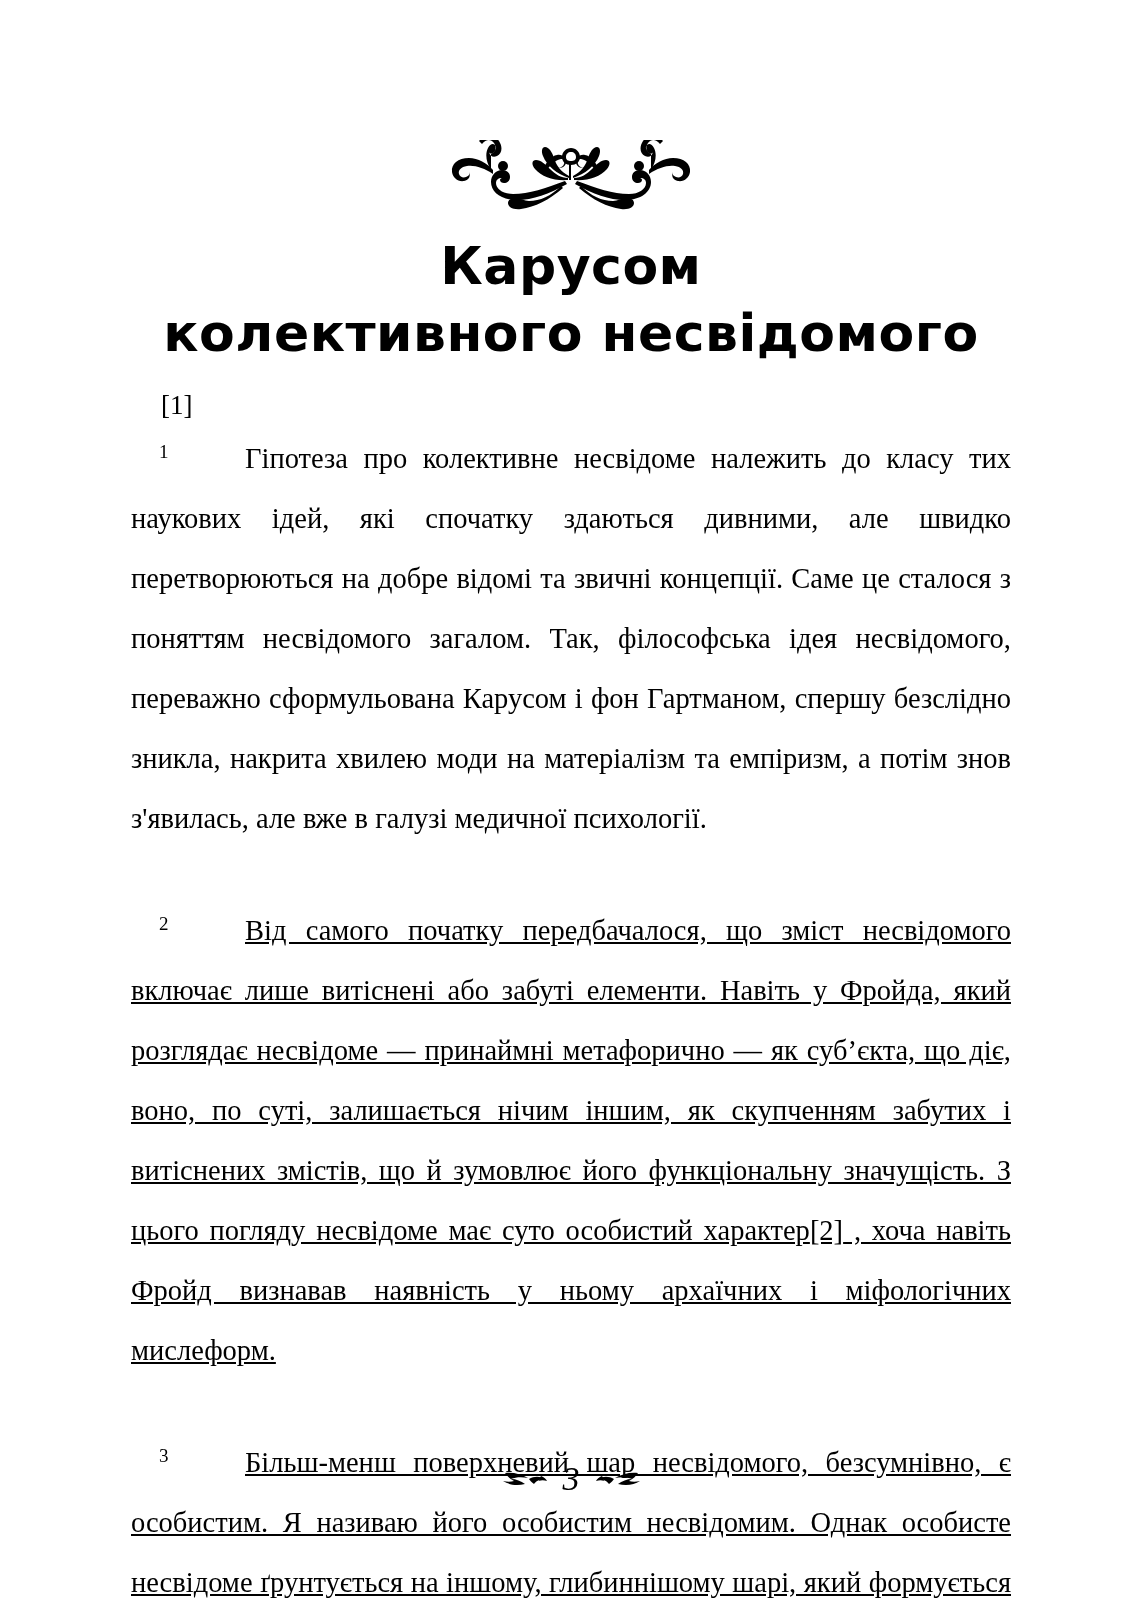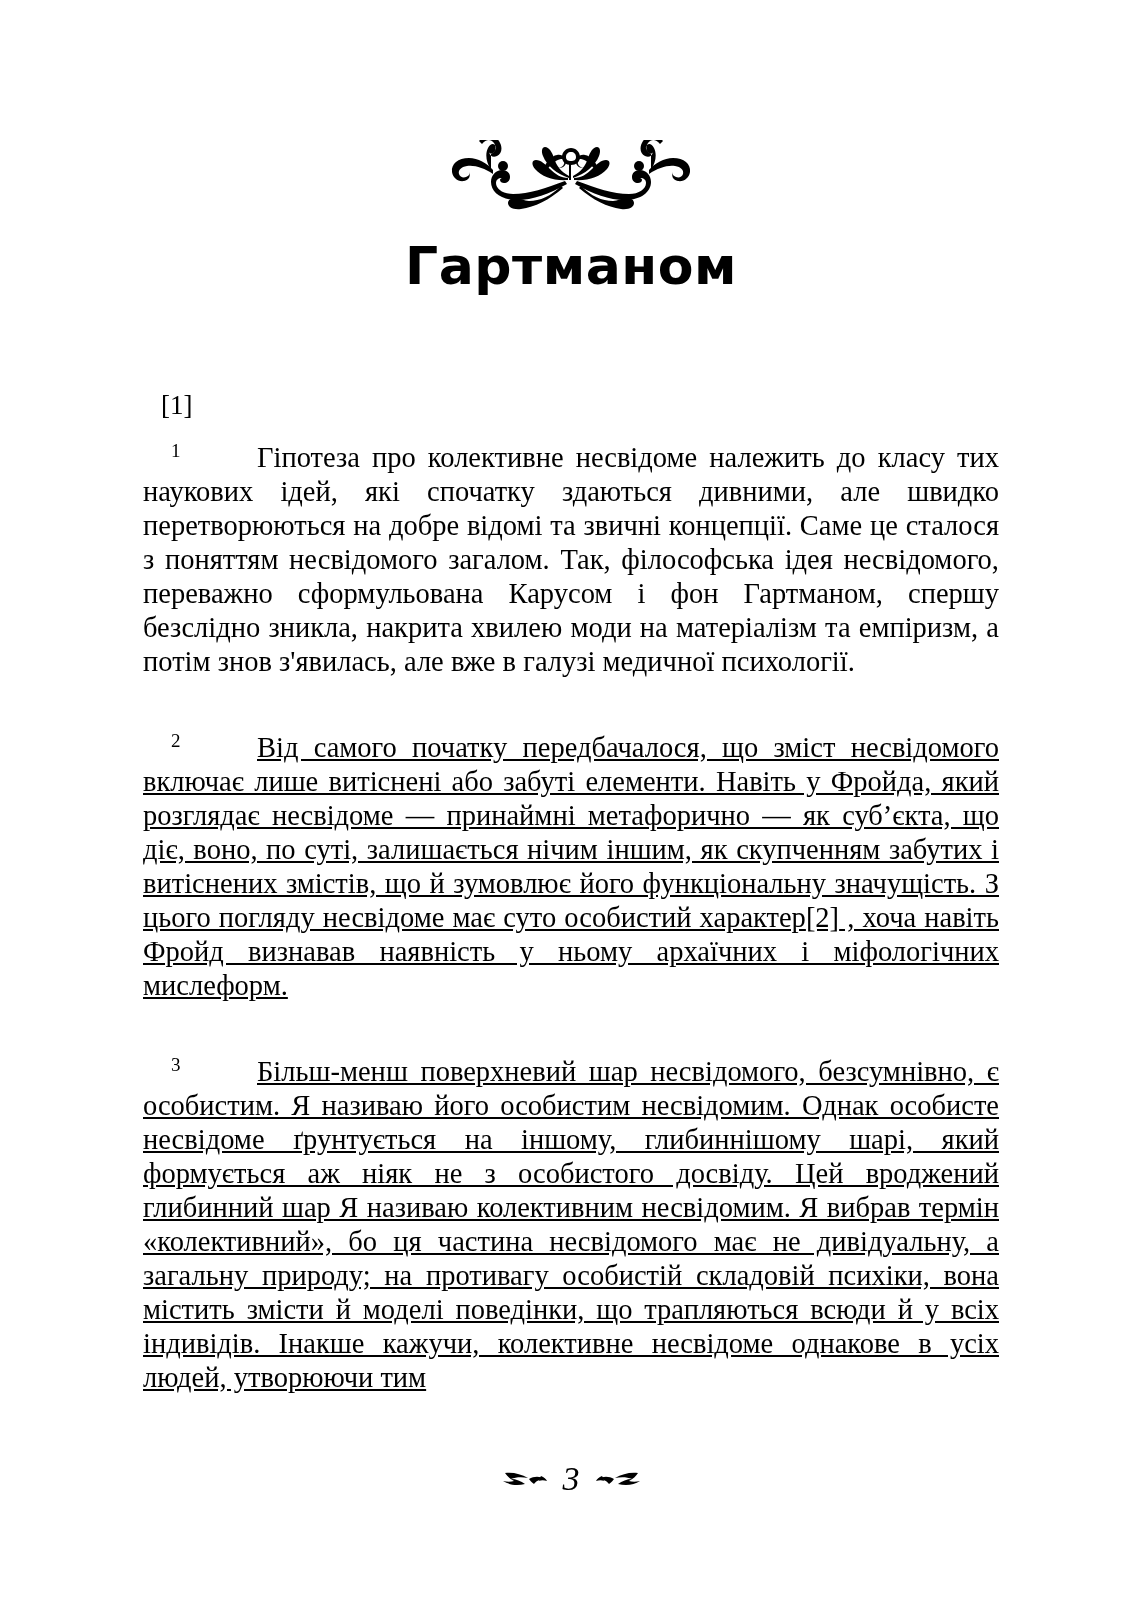--- a/index.html
+++ b/index.html
@@ -70,25 +70,25 @@
   }
 
   .section-marker {
     font-size: 27px;
     line-height: 34px;
     text-align: left;
     margin-left: 30px;
   }
 
   p.para {
-    margin: 12px;
+    margin: 0;
     text-align: justify;
     text-justify: inter-word;
     font-size: 28.5px;
-    line-height: 34px;
+    line-height: 60px;
     hyphens: none;
     font-stretch: condensed;
   }
   p.para.gap {
     margin-top: 45px;
     text-decoration: underline;
   }
 
   .para-num {
     display: inline-block;
@@ -156,21 +156,22 @@
         <path d="M200 30 c5 -8 6 -16 3 -22 c-2 -4 -5 -5 -7 -3 c-2 2 -1 5 1 7 c2 2 4 2 5 0 c-1 4 -4 6 -8 4 c-5 -2 -6 -9 -2 -15 c5 -7 14 -7 20 0 l-3 3 c-4 -5 -9 -5 -12 -1 c-3 4 -2 9 3 11 z"></path>
         <circle cx="188" cy="26" r="5"></circle>
 
         <path d="M96 30 c4 -6 9 -10 14 -11 c3 0 4 2 3 5 c-1 3 -4 4 -7 3 c4 2 8 0 9 -4 c1 -5 -3 -9 -9 -8 c-6 1 -11 7 -14 15 z"></path>
         <path d="M144 30 c-4 -6 -9 -10 -14 -11 c-3 0 -4 2 -3 5 c1 3 4 4 7 3 c-4 2 -8 0 -9 -4 c-1 -5 3 -9 9 -8 c6 1 11 7 14 15 z"></path>
       </g>
     </svg>
   </div>
 
   <div class="title-block">
-    <div class="title-line title-line-1">Гартманом</div>
+    <div class="title-line title-line-1">Карусом</div>
+    <div class="title-line title-line-2">колективного несвідомого</div>
   </div>
 
   <div class="body-area">
 
     <div class="section-marker">[1]</div>
 
     <p class="para"><span class="para-num">1</span><span>Гіпотеза про колективне несвідоме належить до класу тих наукових ідей, які спочатку здаються дивними, але швидко перетворюються на добре відомі та звичні концепції. Саме це сталося з поняттям несвідомого загалом. Так, філософська ідея несвідомого, переважно сформульована Карусом і фон Гартманом, спершу безслідно зникла, накрита хвилею моди на матеріалізм та емпіризм, а потім знов з'явилась, але вже в галузі медичної психології.</span></p>
 
     <p class="para gap"><span class="para-num">2</span><span>Від самого початку передбачалося, що зміст несвідомого включає лише витіснені або забуті елементи. Навіть у Фройда, який розглядає несвідоме — принаймні метафорично — як суб’єкта, що діє, воно, по суті, залишається нічим іншим, як скупченням забутих і витіснених змістів, що й зумовлює його функціональну значущість. З цього погляду несвідоме має суто особистий характер</span><span class="ref">[2]</span><span> , хоча навіть Фройд визнавав наявність у ньому архаїчних і міфологічних мислеформ.</span></p>
 

